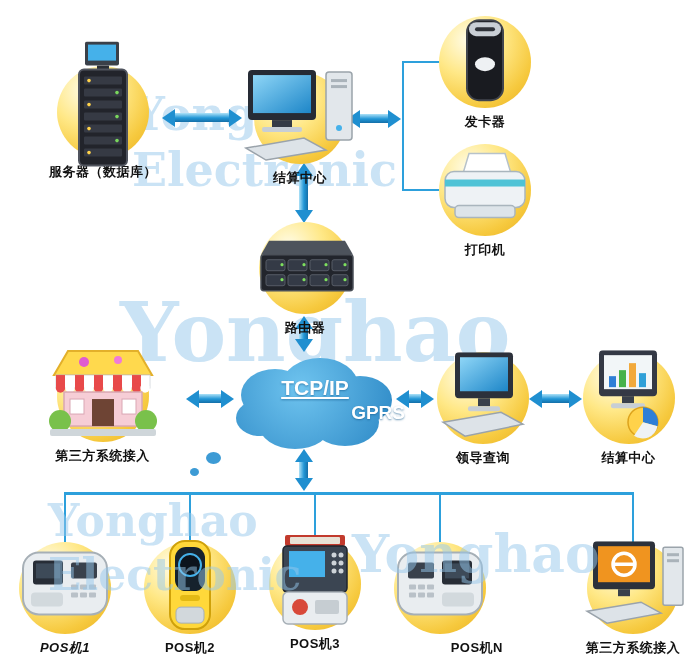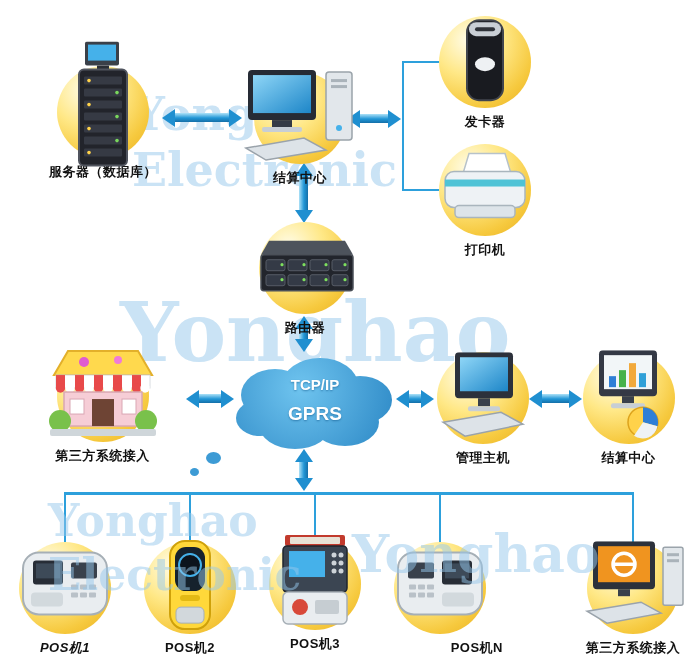--- a/index.html
+++ b/index.html
@@ -26,22 +26,22 @@
   .arr-v { width:9px; background:linear-gradient(90deg,#aee2f8,#2196d6 55%,#156fa8); }
   .arr-v::before, .arr-v::after { content:''; position:absolute; left:50%; transform:translateX(-50%); width:0; height:0;
       border-left:9px solid transparent; border-right:9px solid transparent; }
   .arr-v::before { top:-13px; border-bottom:13px solid #1f8fd0; }
   .arr-v::after  { bottom:-13px; border-top:13px solid #1f8fd0; }
 
   
   .cloud-wrap { position:absolute; left:225px; top:350px; width:180px; height:110px; z-index:2; }
   .cloud-text { position:absolute; left:0; top:26px; width:100%; text-align:center; color:#fff; font-weight:bold;
                 text-shadow:0 1px 2px rgba(20,90,140,.6); }
-  .cloud-line1 { font-size:15px; }
-  .cloud-line2 { font-size:19px; margin-top:10px; }
+  .cloud-line1 { font-size:21px;text-decoration:underline; }
+  .cloud-line2 { font-size:19px; margin-top:2px;text-align:right; }
   .puff { position:absolute; border-radius:50%; background:#3d9bd5; z-index:2; }
 
   
   .wm { position:absolute; font-family:"DejaVu Serif", serif; font-weight:bold; line-height:1.22;
         color:rgba(150,200,235,.5); pointer-events:none; white-space:nowrap; }
   .wm-back { z-index:1; }
   .wm-front { z-index:4; }
 </style>
 </head>
 <body>
@@ -264,21 +264,21 @@
               <stop offset="1" stop-color="#1d86c8"></stop>
             </linearGradient>
           </defs>
         <rect x="24" y="0" width="58" height="46" rx="4" fill="#2c313b"></rect>
         <rect x="29" y="5" width="48" height="34" fill="url(#gB)"></rect>
         <rect x="47" y="46" width="12" height="8" fill="#39404b"></rect>
         <rect x="37" y="54" width="32" height="5" rx="2" fill="#c7ced5"></rect>
         <polygon points="12,70 70,60 92,72 34,84" fill="#dde3e8" stroke="#9aa3ab" stroke-width="1.5"></polygon>
       </svg>
     </div>
-    <div class="label">管理主机</div>
+    <div class="label">领导查询</div>
   </div>
 
   <div class="node" style="left:556px;top:352px;width:145px;">
     <div class="badge">
       <svg width="104" height="92" viewBox="0 0 104 92">
         <rect x="22" y="0" width="58" height="46" rx="4" fill="#343945"></rect>
         <rect x="27" y="5" width="48" height="34" fill="#f2f6f8"></rect>
         <rect x="32" y="26" width="7" height="11" fill="#2f7fd6"></rect>
         <rect x="42" y="20" width="7" height="17" fill="#47b24a"></rect>
         <rect x="52" y="13" width="7" height="24" fill="#f2a93b"></rect>

